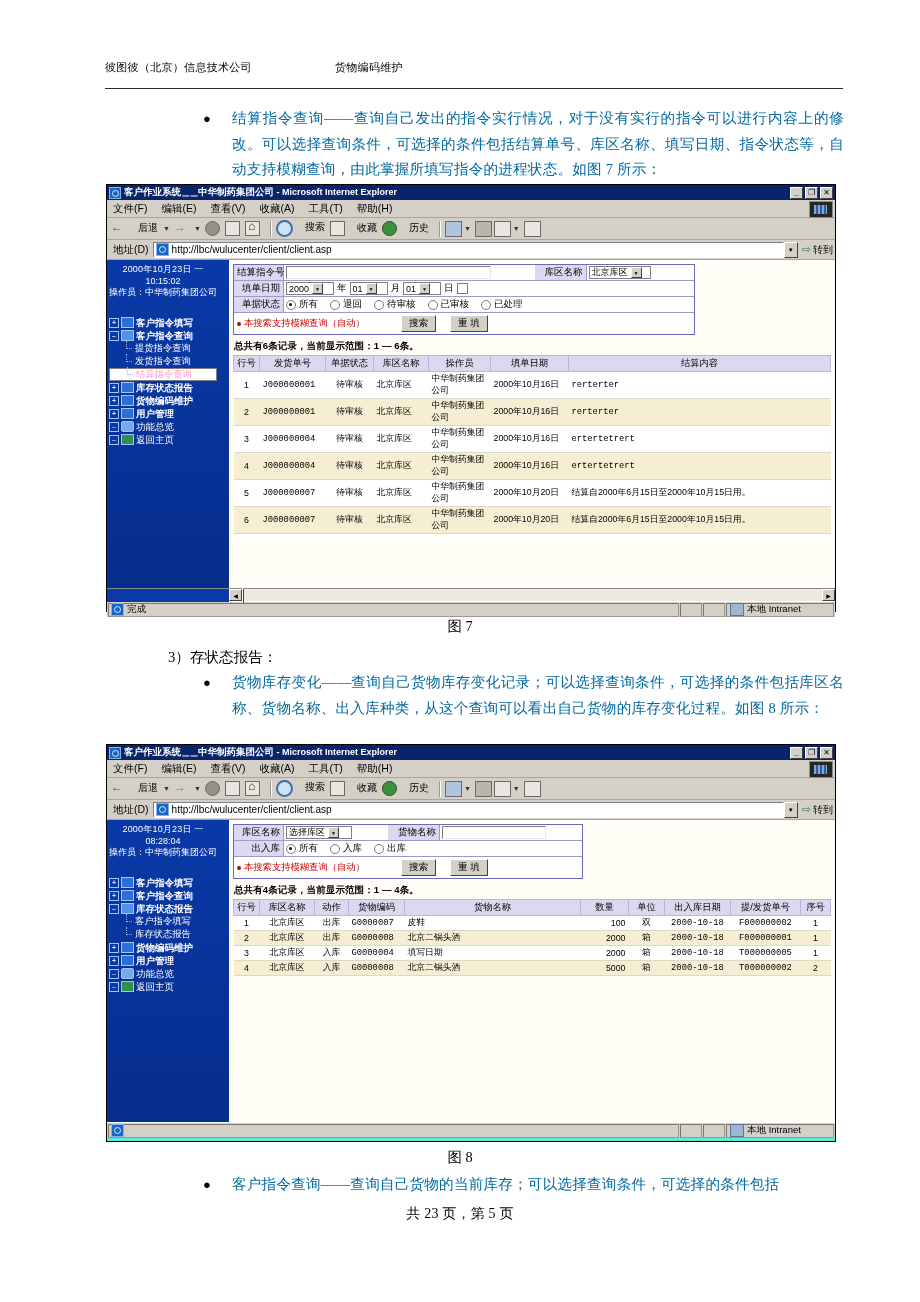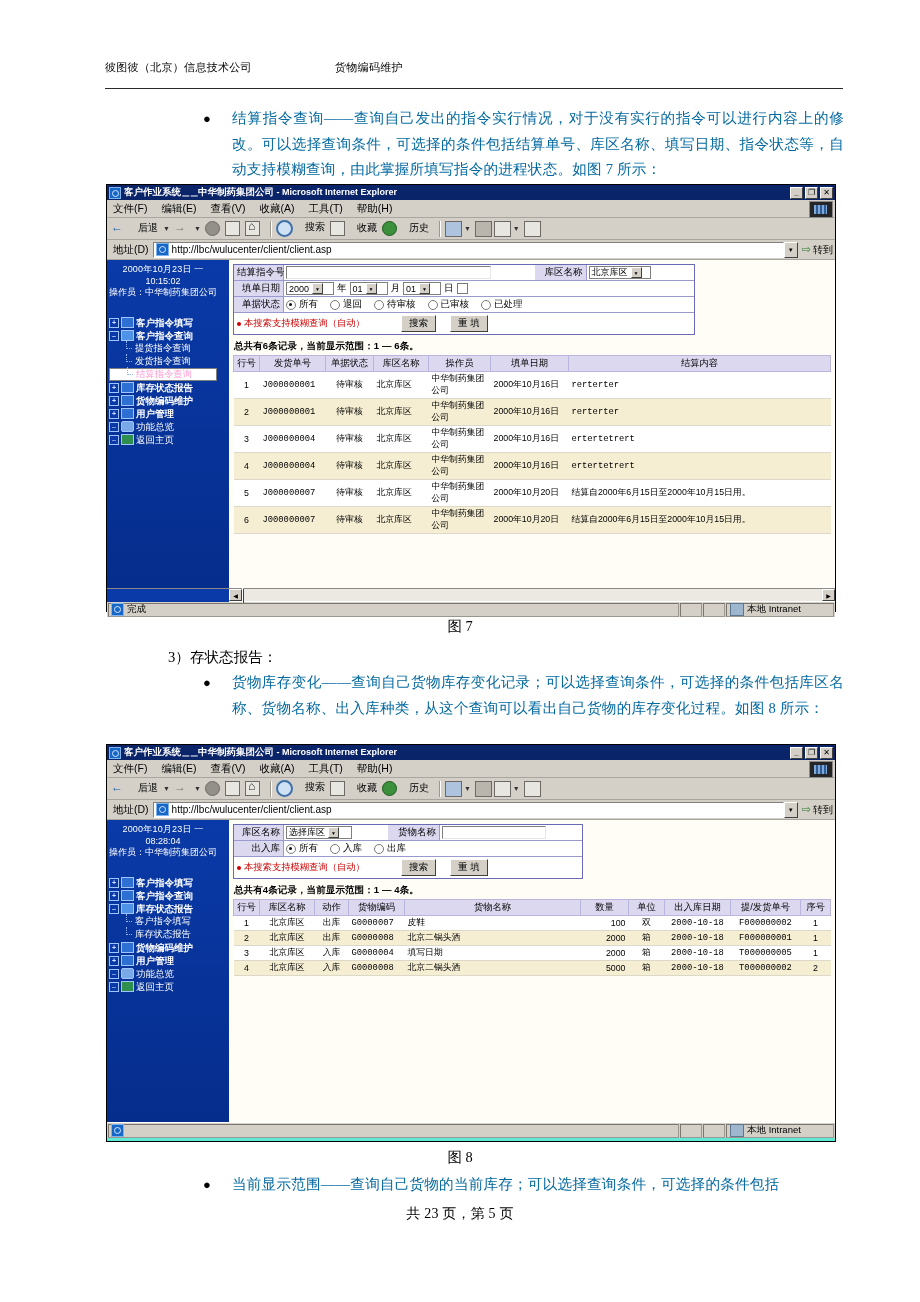--- a/index.html
+++ b/index.html
@@ -1131,17 +1131,17 @@
       <span class="st-zone">
           <span class="st-zic"></span>
           <span>本地 Intranet</span>
         </span>
     </div>
   </div>
 
   <div class="figcap" style="top:1148px;">图 8</div>
 
   <div class="bullet-dot" style="left:203px; top:1172px;">●</div>
-  <div class="para" style="left:232px; top:1172px; width:612px;">当前显示范围——查询自己货物的当前库存；可以选择查询条件，可选择的条件包括</div>
+  <div class="para" style="left:232px; top:1172px; width:612px;">客户指令查询——查询自己货物的当前库存；可以选择查询条件，可选择的条件包括</div>
 
   <div class="pagefoot">共 23 页，第 5 页</div>
 
 </div>
 
 </body></html>

